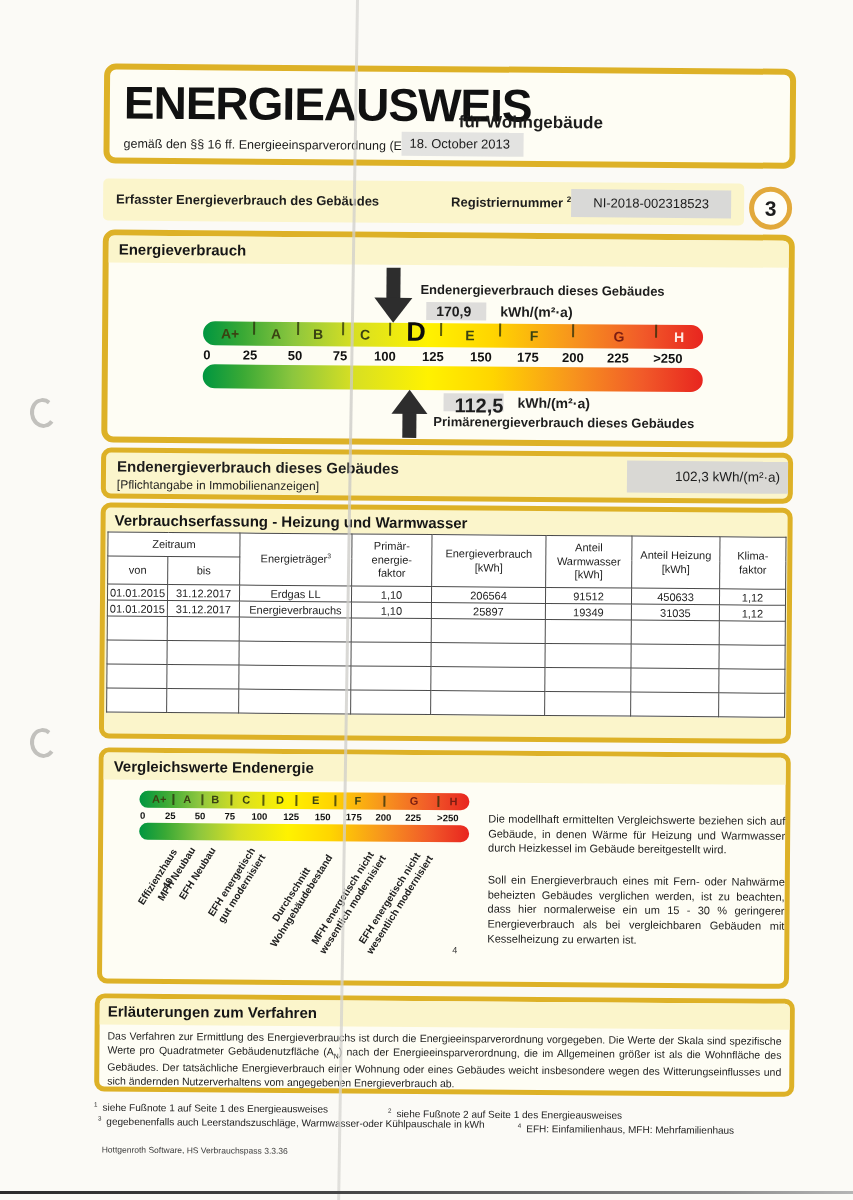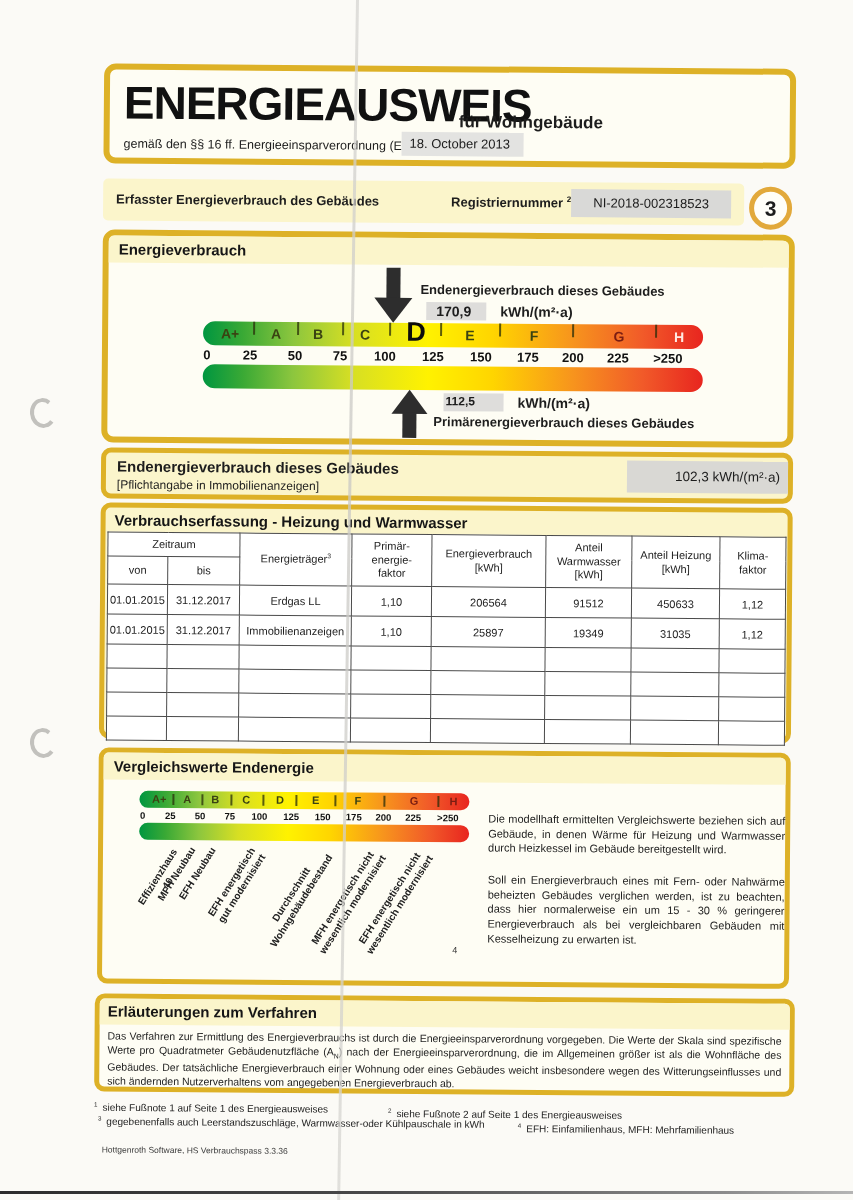--- a/index.html
+++ b/index.html
@@ -75,21 +75,21 @@
   .ee-bar { background:#fbf5cb; }
   .ee-title { position:absolute; left:11px; top:5px; font-size:15px; font-weight:bold; }
   .ee-note { position:absolute; left:11px; top:25px; font-size:12px; }
   .ee-val { position:absolute; left:521px; top:4px; width:161px; height:32px; background:#d9d8d4;
     font-size:13.5px; text-align:right; line-height:32px; padding-right:8px; }
 
   
   table { border-collapse:collapse; table-layout:fixed; background:#fff; }
   th,td { border:1px solid #4b4b4b; font-size:11px; font-weight:normal; text-align:center; vertical-align:middle; color:#1c1c1c; }
   thead th { line-height:1.25; }
-  tbody td { height:30px; }
+  tbody td { height:16px; }
   tbody tr.empty td { height:24px; }
 
   
   .expl-text { position:absolute; left:8px; right:8px; top:30px; font-size:10.5px; line-height:1.38; text-align:justify; }
   .expl-text sub { font-size:.65em; }
 
   
   .footnote { position:absolute; font-size:10px; color:#222; }
   .footnote sup { margin-right:5px; }
   .page-footer { position:absolute; left:106px; top:1147px; font-size:8.5px; color:#3c3c3c; }
@@ -165,21 +165,21 @@
       <span class="num" style="left:93%;">&gt;250</span>
     </div>
 
     <div class="band" style="left:95px; top:128px; width:500px;"></div>
 
     <div class="arrow" style="left:284px; top:152px; width:36px; height:48px;">
       <div class="head-up" style="left:0; top:0;"></div>
       <div class="stem" style="left:11px; top:23px; width:14px; height:25px;"></div>
     </div>
     <div class="val-box" style="left:336px; top:155px; width:60px; height:18px;"></div>
-    <div class="blabel" style="left:338px; top:156px; font-size:12px;">112,5</div>
+    <div class="blabel" style="left:347px; top:156px; font-size:20px;">112,5</div>
     <div class="blabel" style="left:410px; top:156px; font-size:14px;">kWh/(m²·a)</div>
     <div class="blabel" style="left:326px; top:176px;">Primärenergieverbrauch dieses Gebäudes</div>
   </div>
 
   <div class="gold-box thin ee-bar" style="left:100px; top:450px; width:692px; height:51px;">
     <div class="ee-title">Endenergieverbrauch dieses Gebäudes</div>
     <div class="ee-note">[Pflichtangabe in Immobilienanzeigen]</div>
     <div class="ee-val">102,3 kWh/(m²·a)</div>
   </div>
 
@@ -227,21 +227,21 @@
           <td>Erdgas LL</td>
           <td>1,10</td>
           <td>206564</td>
           <td>91512</td>
           <td>450633</td>
           <td>1,12</td>
         </tr>
         <tr>
           <td>01.01.2015</td>
           <td>31.12.2017</td>
-          <td>Immobilienanzeigen</td>
+          <td>Energieverbrauchs</td>
           <td>1,10</td>
           <td>25897</td>
           <td>19349</td>
           <td>31035</td>
           <td>1,12</td>
         </tr>
         <tr class="empty">
               <td></td>
               <td></td>
               <td></td>

